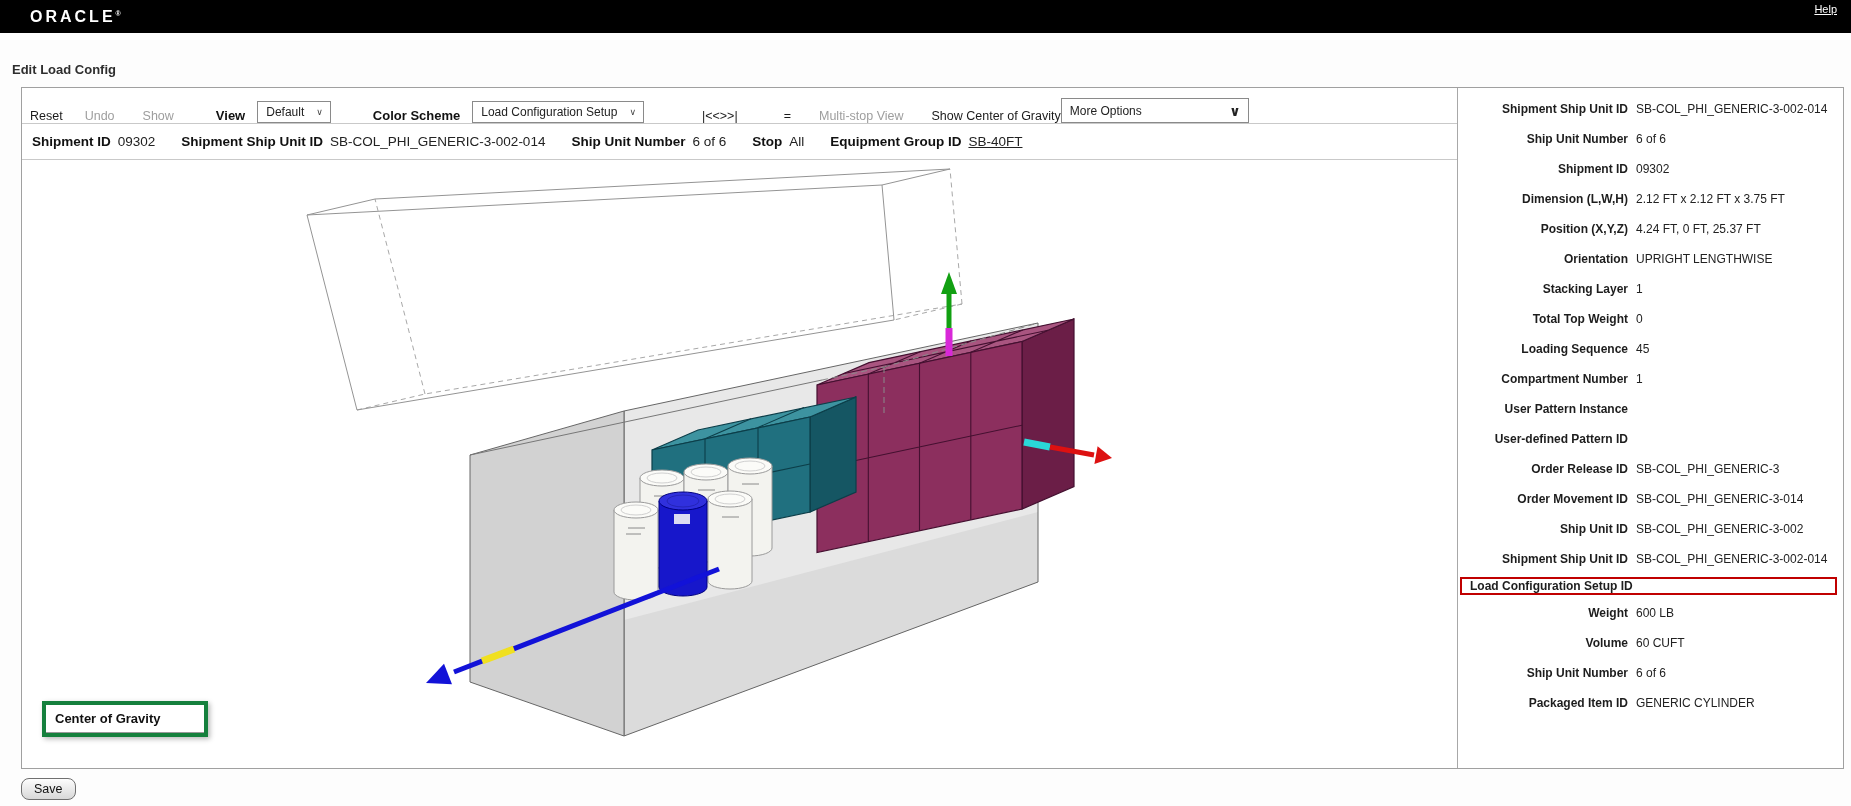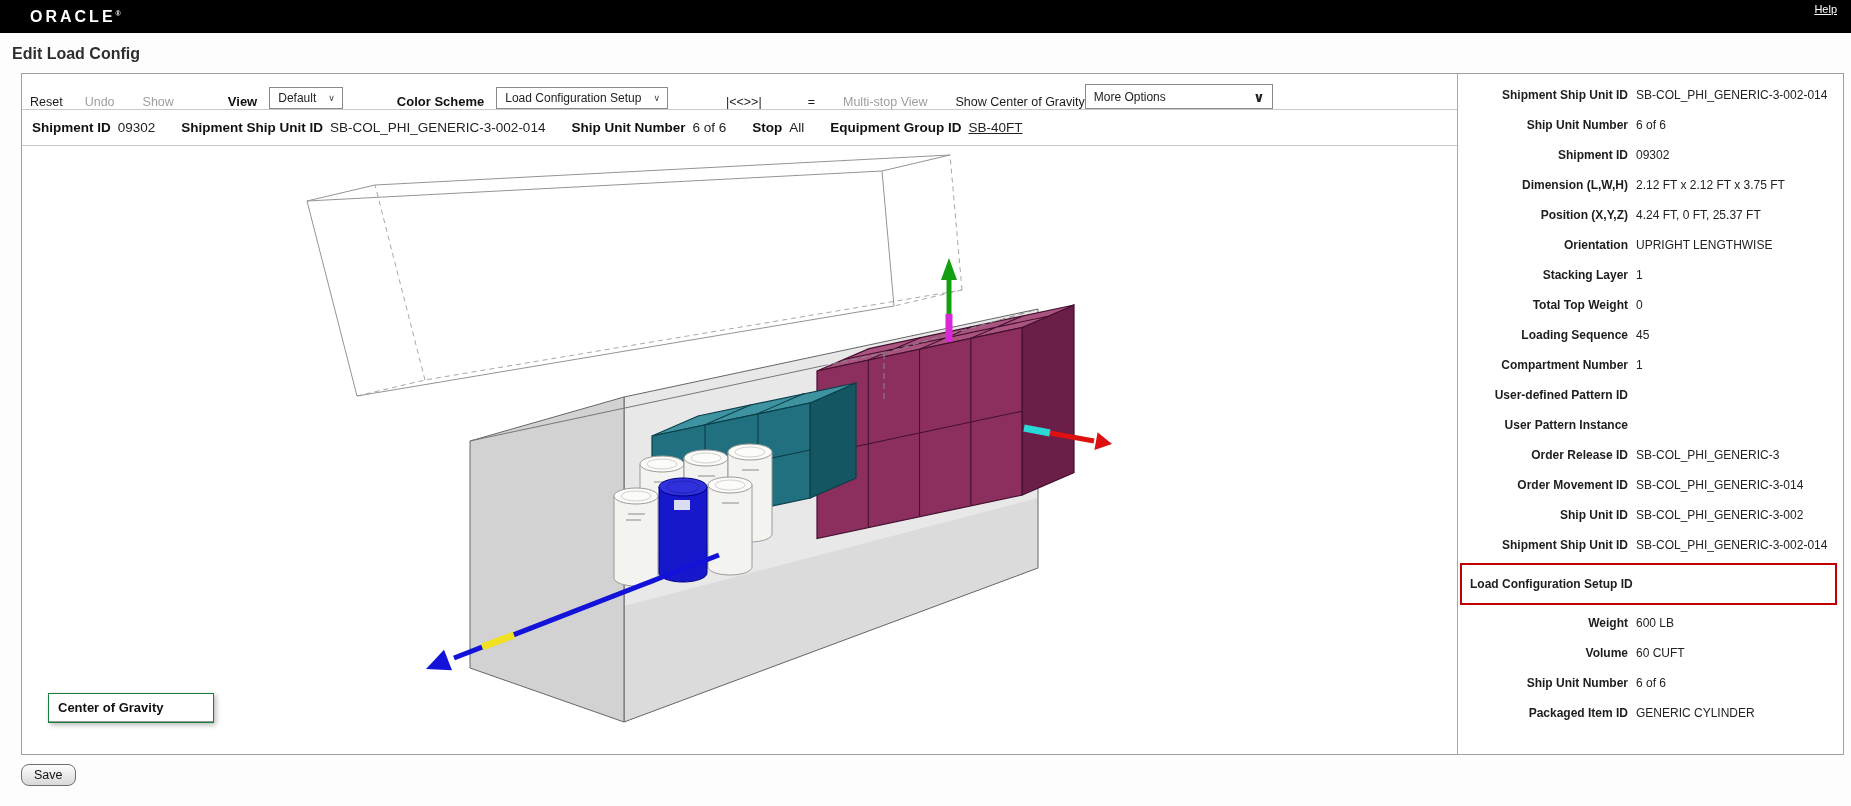--- a/index.html
+++ b/index.html
@@ -12,35 +12,35 @@
   }
   *{box-sizing:border-box;margin:0;padding:0;}
   html,body{width:1851px;height:806px;overflow:hidden;background:#fdfdfd;
     font-family:"Liberation Sans","DejaVu Sans",sans-serif;color:#222;}
   
   .topbar{position:relative;height:33px;background:#000;display:flex;align-items:center;}
   .brand{color:#fff;font-weight:bold;font-size:16px;letter-spacing:3px;margin-left:30px;}
   .brand sup{font-size:7px;letter-spacing:0;}
   .help-link{position:absolute;top:3px;right:14px;color:#fff;font-size:11px;text-decoration:underline;cursor:pointer;}
   
-  .page-title{font-size:16px;font-weight:bold;color:#2e2e2e;padding:12px 0 10px 12px;}
+  .page-title{font-size:13px;font-weight:bold;color:#2e2e2e;padding:29px 0 10px 12px;}
   
   .main-frame{margin:0 7px 0 21px;height:682px;border:1px solid #a0a0a0;background:#fff;display:flex;}
   .left-col{flex:1;display:flex;flex-direction:column;min-width:0;}
   
   .toolbar{height:36px;border-bottom:1px solid #c9c9c9;display:flex;align-items:flex-end;padding-left:8px;flex:none;}
   .tb-btn{font-size:12.5px;color:#1b1b1b;cursor:pointer;white-space:nowrap;}
   .tb-btn.disabled{color:#9e9e9e;}
   .tb-label{font-weight:bold;font-size:13px;color:#111;white-space:nowrap;}
   .selectbox{display:inline-flex;align-items:center;justify-content:space-between;border:1px solid #8a8a8a;
     background:#fff;height:22px;padding:0 7px 0 8px;font-size:12px;color:#222;cursor:pointer;gap:12px;white-space:nowrap;}
   .selectbox .chev{font-size:9px;color:#444;}
   .selectbox.big{height:25px;width:188px;}
   .selectbox.big .chev{font-size:14px;font-weight:bold;color:#222;}
-  .ml-a{margin-left:22px}.ml-b{margin-left:28px}.ml-c{margin-left:54px}.ml-d{margin-left:12px}
+  .ml-a{margin-left:22px}.ml-b{margin-left:28px}.ml-c{margin-left:42px}.ml-d{margin-left:12px}
   .ml-e{margin-left:58px}.ml-f{margin-left:46px}.ml-g{}
   
   .info-bar{height:36px;border-bottom:1px solid #c9c9c9;display:flex;align-items:center;padding-left:10px;flex:none;}
   .info-pair{display:inline-flex;align-items:baseline;margin-right:26px;white-space:nowrap;}
   .info-label{font-weight:bold;font-size:13.5px;color:#111;margin-right:7px;}
   .info-value{font-size:13.5px;color:#222;}
   .info-pair.link .info-value{text-decoration:underline;}
   
   .canvas{flex:1;position:relative;background:#fff;min-height:0;}
   .scene{position:absolute;inset:0;width:100%;height:100%;}
@@ -71,33 +71,33 @@
   .ax-z{stroke:var(--c-axis-z);stroke-width:5;}
   .ax-z-head{fill:var(--c-axis-z);}
   .ax-yellow{stroke:var(--c-axis-yellow);stroke-width:7;}
   .ax-y{stroke:var(--c-axis-y);stroke-width:5;}
   .ax-y-head{fill:var(--c-axis-y);}
   .ax-magenta{stroke:var(--c-axis-magenta);stroke-width:7;}
   .ax-x{stroke:var(--c-axis-x);stroke-width:5;}
   .ax-x-head{fill:var(--c-axis-x);}
   .ax-cyan{stroke:var(--c-axis-cyan);stroke-width:7;}
   
-  .cog{position:absolute;left:26px;bottom:31px;width:166px;background:#fff;border:1px solid #15803d;
+  .cog{position:absolute;left:20px;bottom:31px;width:166px;background:#fff;border:4px solid #15803d;
     box-shadow:2px 2px 5px rgba(0,0,0,.28);}
   .cog-title{font-size:13px;font-weight:bold;color:#111;padding:6px 9px;border-bottom:1px solid #999;background:#fff;}
   .cog-row{border-left:5px solid #888;border-bottom:1px solid #c5c5c5;background:#fcfcf4;padding:6px 8px 7px 8px;}
   .cog-row:last-child{border-bottom:none;}
   .cog-label{font-size:12px;color:#222;}
   .cog-value{font-size:12px;color:#111;margin-top:3px;}
   
   .details{width:386px;flex:none;border-left:1px solid #a8a8a8;padding-top:6px;background:#fff;overflow:hidden;}
   .detail-row{display:flex;align-items:center;height:30px;font-size:12px;}
   .d-label{width:178px;flex:none;text-align:right;font-weight:bold;color:#1d1d1d;padding-right:8px;white-space:nowrap;}
   .d-value{flex:1;color:#222;white-space:nowrap;overflow:hidden;padding-right:4px;}
-  .detail-row.highlighted{height:42px;border:2px solid var(--c-highlight);margin:3px 6px 3px 2px;}
+  .detail-row.highlighted{height:18px;border:2px solid var(--c-highlight);margin:3px 6px 3px 2px;}
   .detail-row.highlighted .d-label{width:auto;text-align:left;padding-left:8px;}
   
   .footer{padding:9px 0 0 21px;}
   .save-btn{font-family:inherit;font-size:12.5px;color:#111;padding:3px 12px;border:1px solid #6f6f6f;border-radius:8px;
     background:linear-gradient(#fdfdfd,#d8d8d8);cursor:pointer;}
 </style>
 </head>
 <body>
 
 <div class="topbar">
@@ -304,26 +304,26 @@
         <div class="d-label">Loading Sequence</div>
         <div class="d-value">45</div>
       </div>
 
       <div class="detail-row">
         <div class="d-label">Compartment Number</div>
         <div class="d-value">1</div>
       </div>
 
       <div class="detail-row">
+        <div class="d-label">User Pattern Instance</div>
+        <div class="d-value"></div>
+      </div>
+
+      <div class="detail-row">
         <div class="d-label">User-defined Pattern ID</div>
-        <div class="d-value"></div>
-      </div>
-
-      <div class="detail-row">
-        <div class="d-label">User Pattern Instance</div>
         <div class="d-value"></div>
       </div>
 
       <div class="detail-row">
         <div class="d-label">Order Release ID</div>
         <div class="d-value">SB-COL_PHI_GENERIC-3</div>
       </div>
 
       <div class="detail-row">
         <div class="d-label">Order Movement ID</div>

